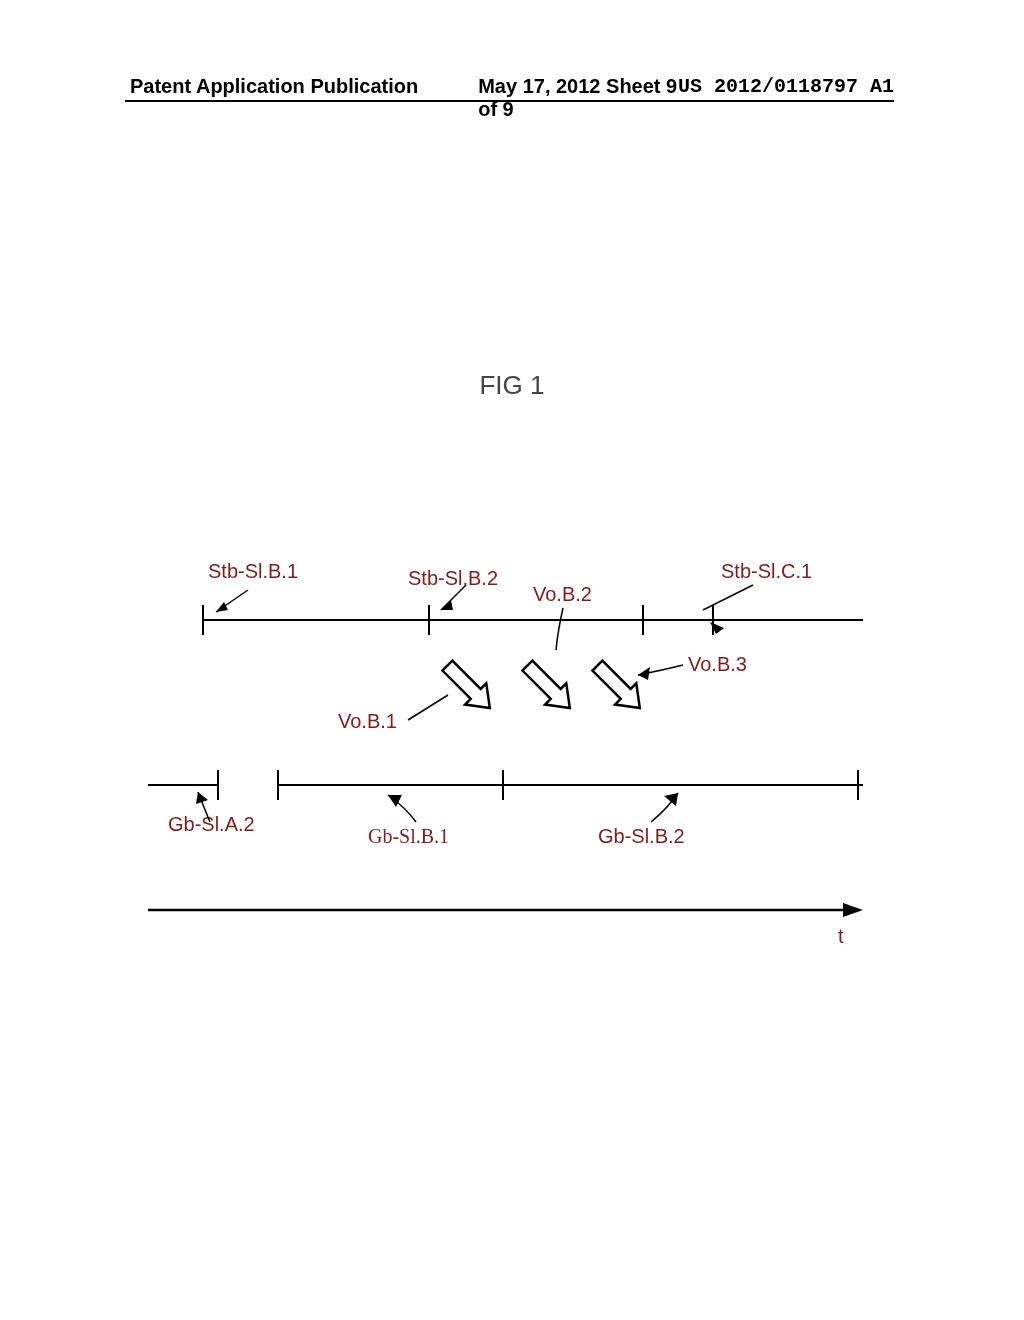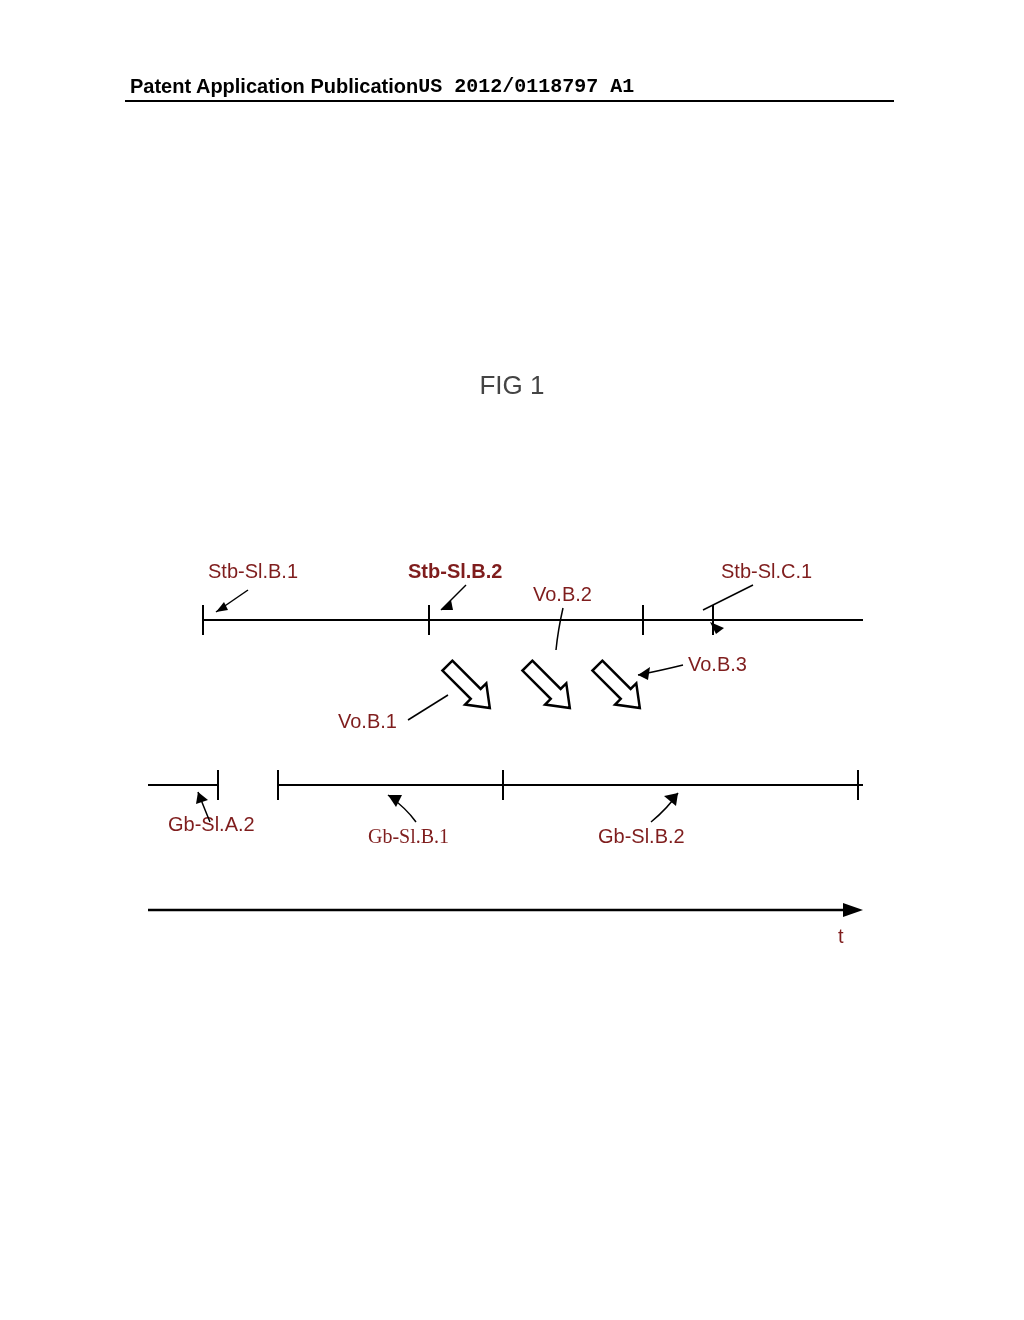--- a/index.html
+++ b/index.html
@@ -68,30 +68,31 @@
       position: absolute;
       top: 0;
       left: 0;
     }
   </style>
 </head>
 <body>
 
 <div class="header">
   <div class="header-left">Patent Application Publication</div>
+  <div class="header-center">May 17, 2012  Sheet 9 of 9</div>
   <div class="header-right">US 2012/0118797 A1</div>
 </div>
 <div class="header-rule"></div>
 
 <div class="fig-title">FIG 1</div>
 
 <div class="diagram">
 
   <div class="label" style="left:60px; top:0px;">Stb-Sl.B.1</div>
-  <div class="label" style="left:260px; top:0px;font-weight:bold;">Stb-Sl.B.2</div>
+  <div class="label" style="left:260px; top:7px;">Stb-Sl.B.2</div>
   <div class="label" style="left:573px; top:0px;text-align:right;">Stb-Sl.C.1</div>
   <div class="label" style="left:385px; top:23px;">Vo.B.2</div>
 
   <div class="label" style="left:190px; top:150px;text-align:right;">Vo.B.1</div>
   <div class="label" style="left:540px; top:93px;">Vo.B.3</div>
 
   <div class="label" style="left:20px; top:253px;">Gb-Sl.A.2</div>
   <div class="label" style="left:220px; top:265px;font-family:Liberation Serif, serif;">Gb-Sl.B.1</div>
   <div class="label" style="left:450px; top:265px;">Gb-Sl.B.2</div>
 

